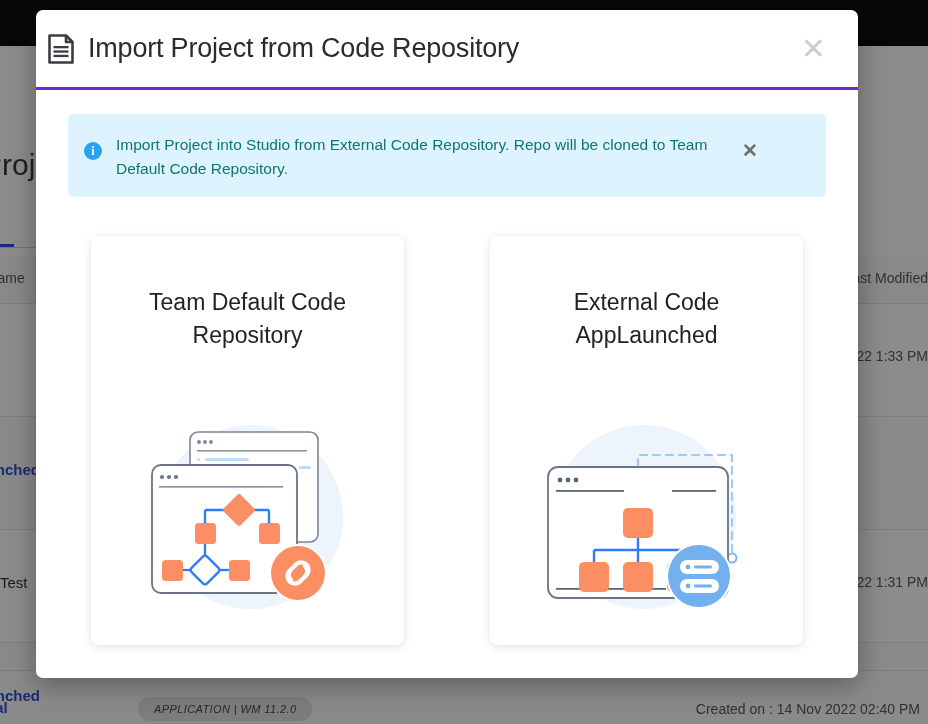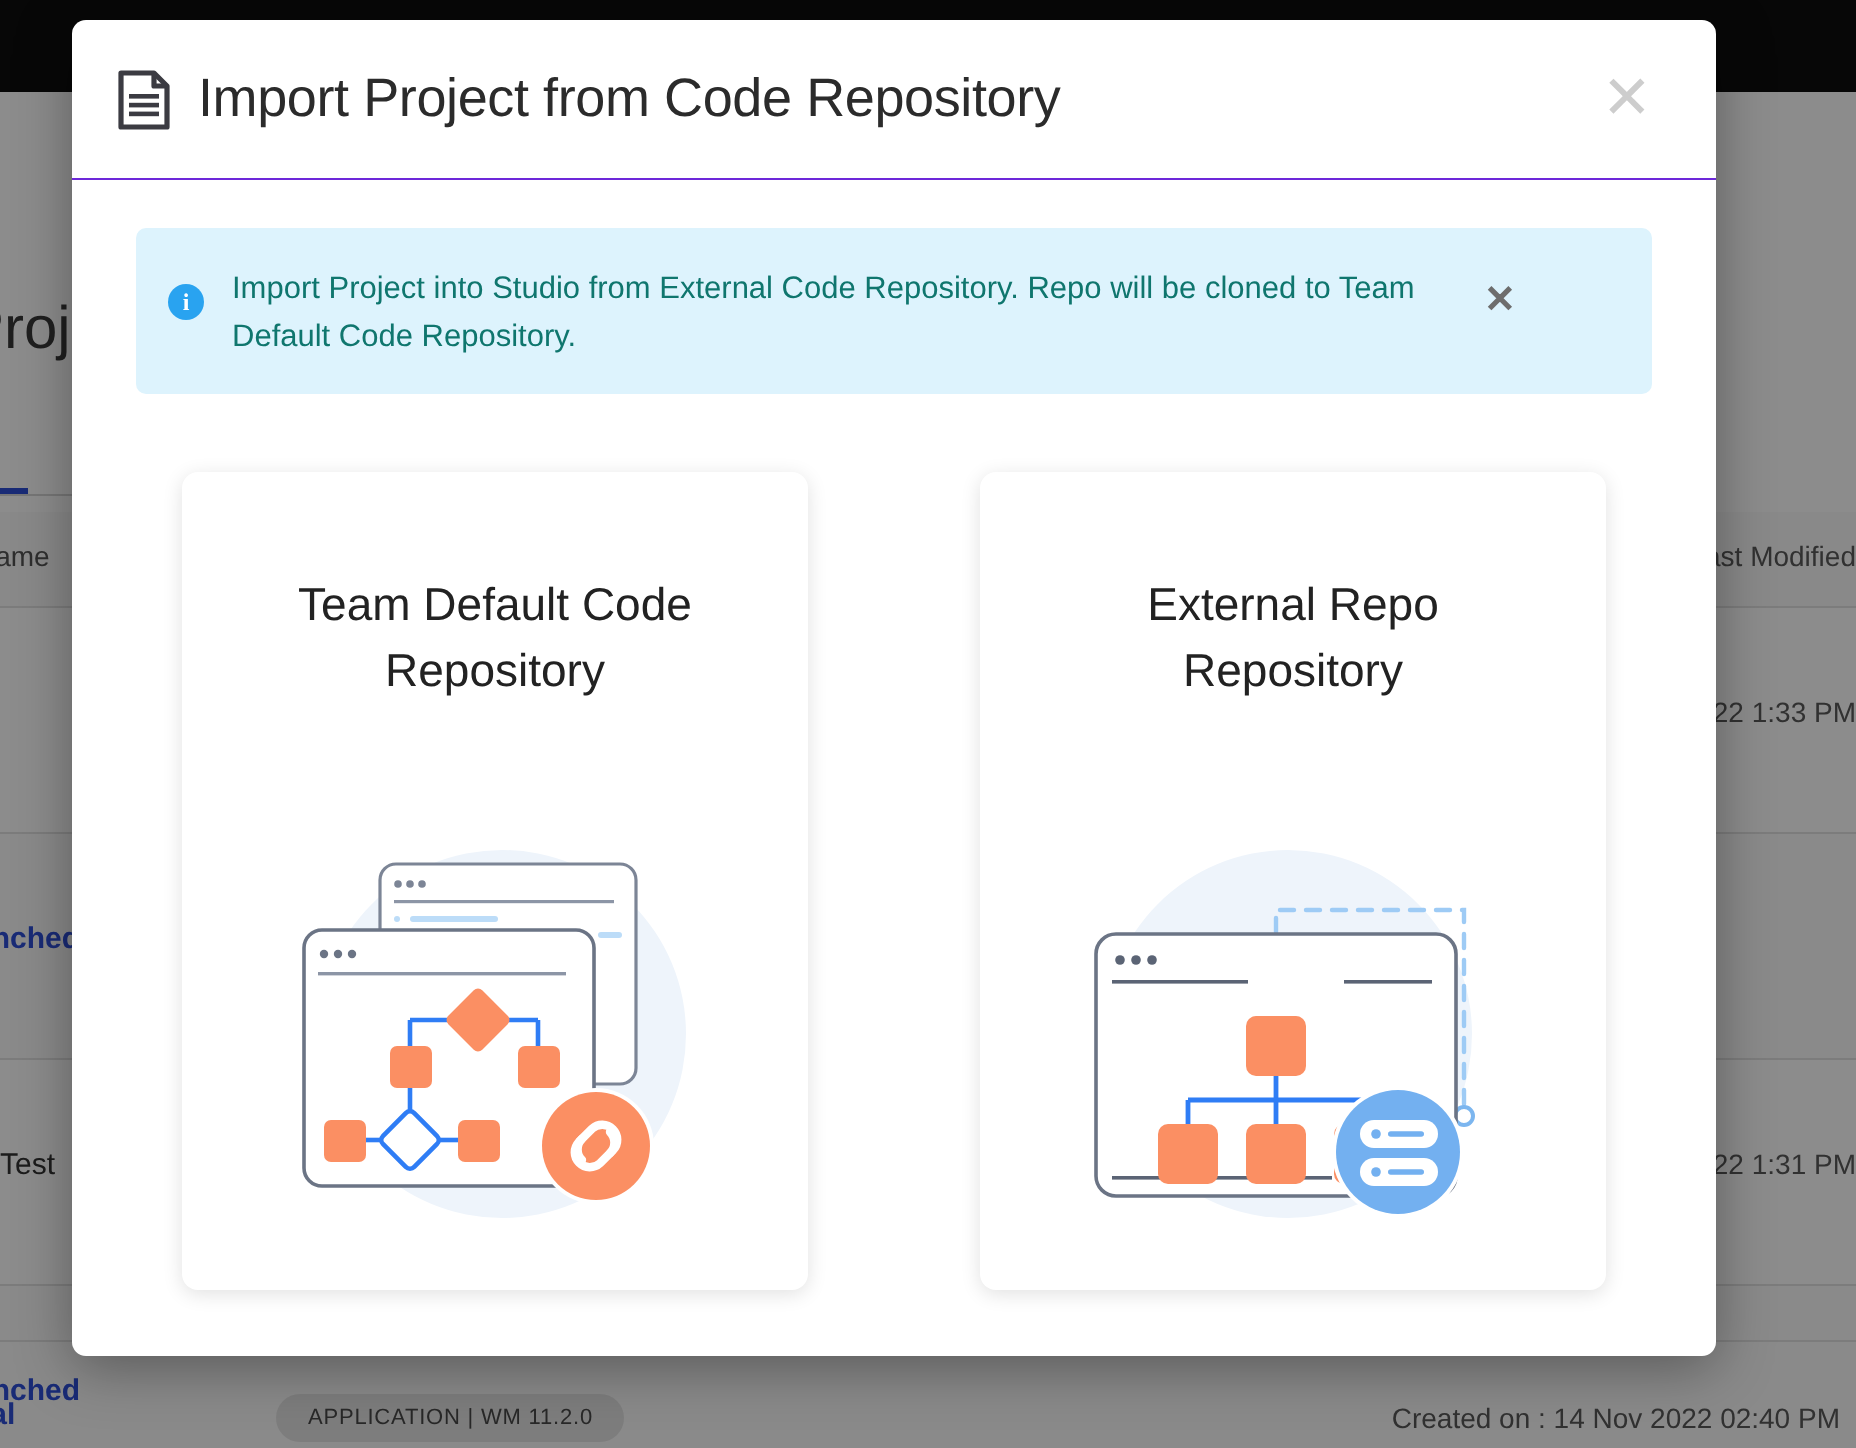--- a/index.html
+++ b/index.html
@@ -72,21 +72,21 @@
   }
   .bg-bottom-row {
     position: absolute; left: 0; bottom: 0; width: 928px; height: 54px;
     border-top: 1px solid #e2e2e2;
   }
   .bg-bottom-name {
     position: absolute; left: -34px; top: 28px;
     font-size: 15px; color: #2f4fd8; font-weight: 600; white-space: nowrap;
   }
   .bg-bottom-badge {
-    position: absolute; left: 138px; top: 26px;
+    position: absolute; left: 138px; top: 26px; font-style: italic;
   }
   .bg-bottom-date {
     position: absolute; right: 8px; top: 30px;
     font-size: 14px; color: #5a5a5a; white-space: nowrap;
   }
 
   
   #scrim {
     position: absolute; inset: 0;
     background: rgba(0,0,0,0.45);
@@ -100,23 +100,23 @@
     width: 822px; height: 668px;
     background: #ffffff;
     border-radius: 7px;
     box-shadow: 0 6px 28px rgba(0,0,0,.35);
     z-index: 2;
     display: flex; flex-direction: column;
     overflow: hidden;
   }
   .modal-header {
     height: 80px; flex: 0 0 80px;
-    border-bottom: 1px solid #6d28d9;
+    border-bottom: 3px solid #6d28d9;
     display: flex; align-items: center;
-    padding: 0 26px 0 23px;
+    padding: 0 26px 0 12px;
   }
   .doc-icon { width: 26px; height: 30px; flex: 0 0 26px; margin-right: 14px; }
   .modal-title {
     font-size: 27px; color: #2b2b2b; font-weight: 400;
     letter-spacing: -.2px; flex: 1 1 auto;
     white-space: nowrap;
   }
   .modal-close {
     font-size: 30px; line-height: 1; color: #cdcdcd;
     cursor: pointer; font-weight: 400;
@@ -323,21 +323,21 @@
             <circle cx="165" cy="163" r="27" fill="#fb8f63"></circle>
             <g stroke="#ffffff" stroke-width="4.2" fill="none" stroke-linecap="round">
               <path d="M158 170 a7.5 7.5 0 0 1 0-10.6 l5-5 a7.5 7.5 0 0 1 10.6 10.6 l-1.5 1.5"></path>
               <path d="M172 156 a7.5 7.5 0 0 1 0 10.6 l-5 5 a7.5 7.5 0 0 1 -10.6 -10.6 l1.5 -1.5"></path>
             </g>
           </svg>
         </div>
       </div>
 
       <div class="repo-card">
-        <div class="repo-card-title">External Repo Repository</div>
+        <div class="repo-card-title">External Code AppLaunched</div>
 
         <div class="repo-card-illu">
           <svg viewBox="0 0 230 215" width="230" height="215">
             <circle cx="112" cy="107" r="92" fill="#eef4fb"></circle>
 
             <path d="M106 82 V45 H200 V145" fill="none" stroke="#9ecbf5" stroke-width="2.2" stroke-dasharray="7 6" stroke-linecap="round"></path>
             <circle cx="106" cy="85" r="4.5" fill="#ffffff" stroke="#7cb6ef" stroke-width="2"></circle>
             <circle cx="200" cy="148" r="4.5" fill="#ffffff" stroke="#7cb6ef" stroke-width="2"></circle>
 
             <rect x="16" y="57" width="180" height="131" rx="10" fill="#ffffff" stroke="#6b7485" stroke-width="1.8"></rect>

